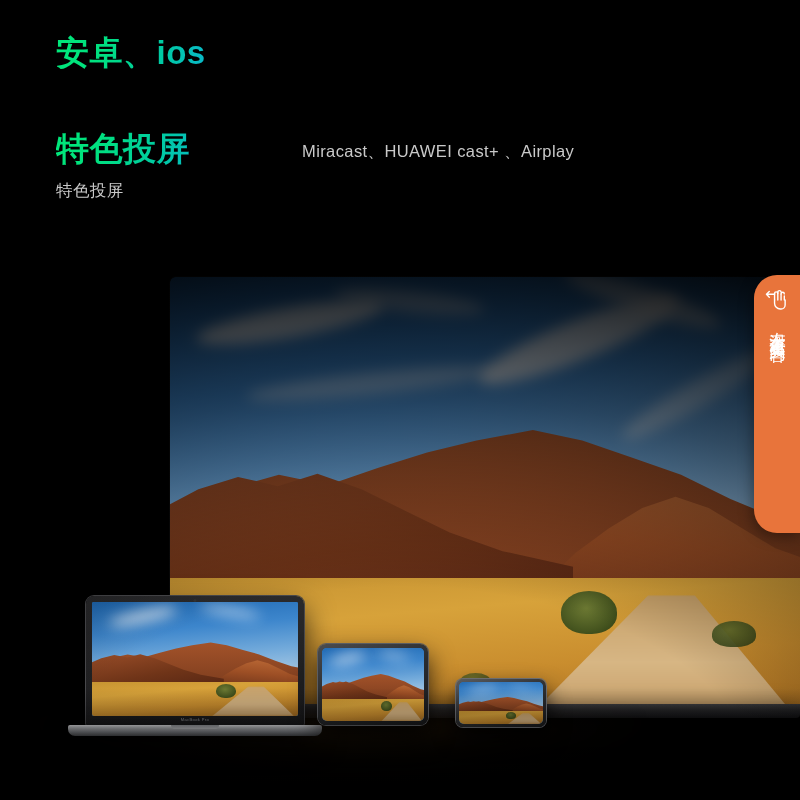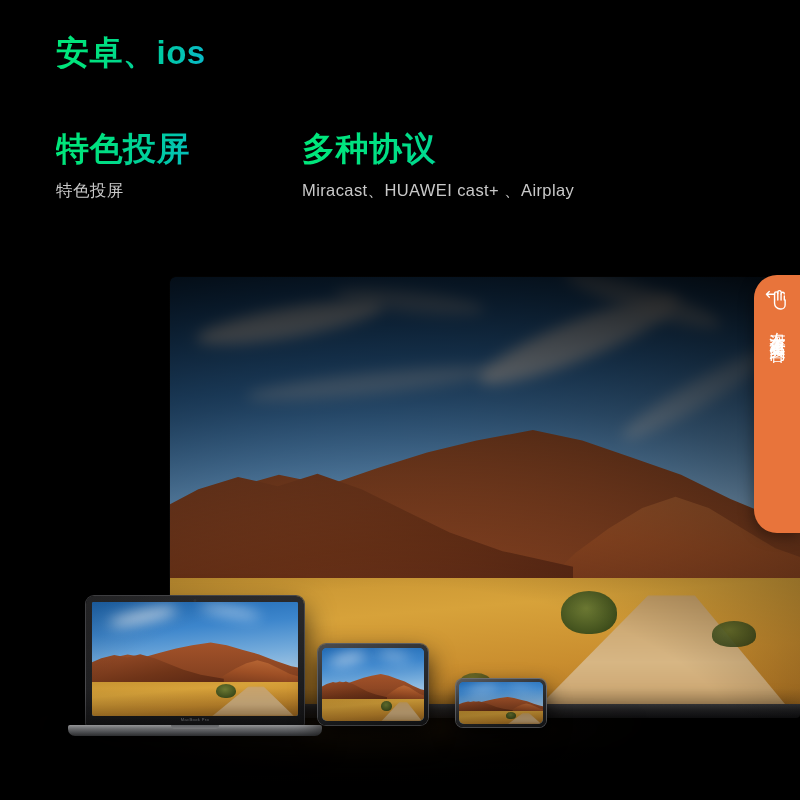--- a/index.html
+++ b/index.html
@@ -191,21 +191,20 @@
 
   <div class="feat">
   </div>
 
   <div class="feat row2">
     <div class="feat-title">特色投屏</div>
     <div class="feat-sub">特色投屏</div>
   </div>
 
   <div class="feat row2">
-    <div class="feat-title wide">多种协议</div>
     <div class="feat-sub">Miracast、HUAWEI cast+ 、Airplay</div>
   </div>
 
 </div>
 
 <div class="stage">
 
   <div class="tv">
     <div class="scene">
       <div class="sky"></div>

